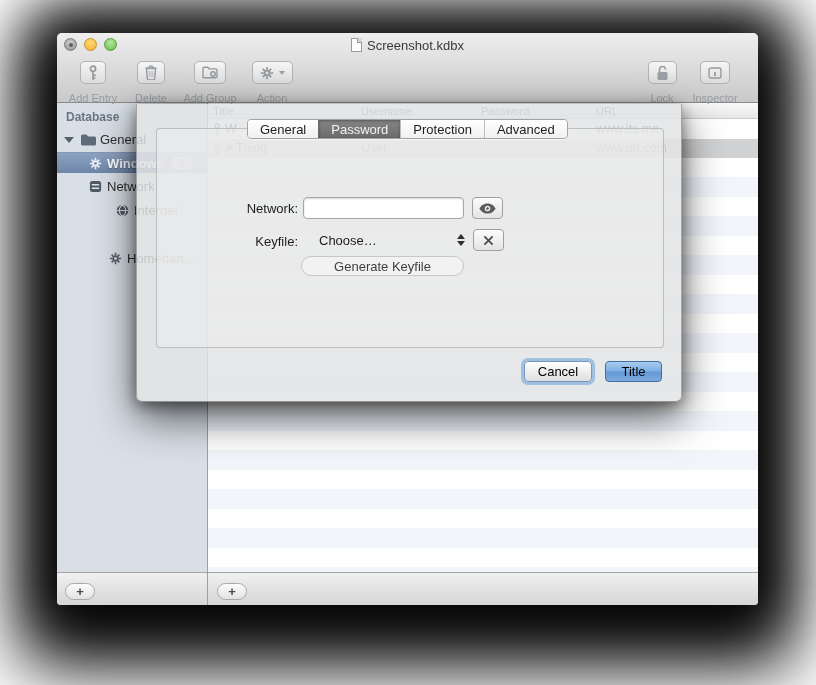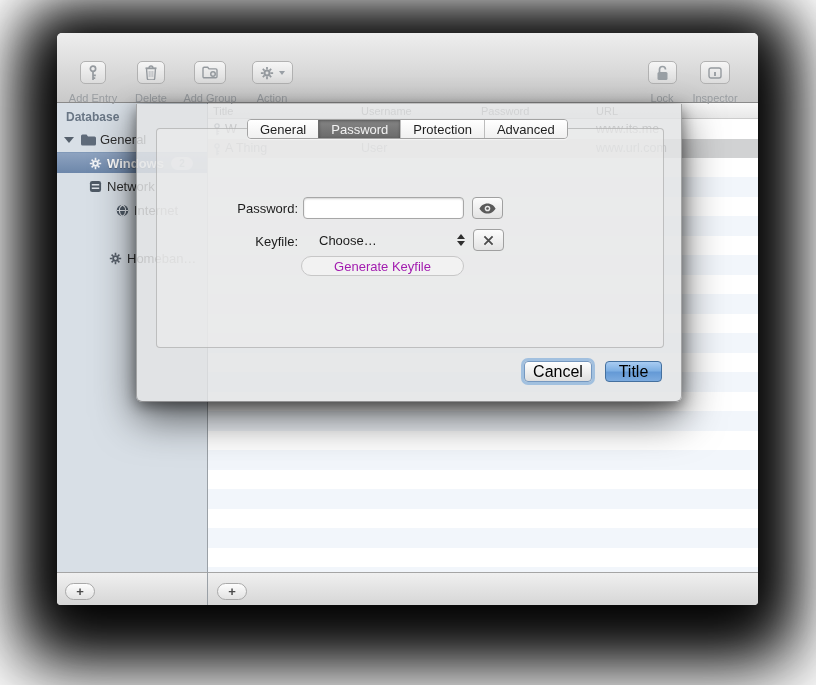--- a/index.html
+++ b/index.html
@@ -111,23 +111,23 @@
     border:1px solid #a0a0a0; background:linear-gradient(#fcfcfc,#e3e3e3);
     display:flex; align-items:center; justify-content:center; }
   .popup { position:absolute; left:182px; top:129px; font-size:13px; color:#1c1c1c; }
   .stepper { position:absolute; left:319px; top:127px; width:9px; height:18px;
     display:flex; flex-direction:column; align-items:center; justify-content:center; gap:2px; }
   .stp { width:0; height:0; border-left:4px solid transparent; border-right:4px solid transparent; }
   .stp.up { border-bottom:5px solid #2f2f2f; }
   .stp.dn { border-top:5px solid #2f2f2f; }
   .gen-btn { position:absolute; left:164px; top:152px; width:163px; height:20px; border-radius:10px;
     border:1px solid #c7c7c7; background:rgba(247,247,247,.55);
-    font-size:13px; color:#a21caf; display:flex; align-items:center; justify-content:center; }
-
-  .dlg-btn { position:absolute; top:257px; height:21px; border-radius:4px; font-size:16px;
+    font-size:13px; color:#404040; display:flex; align-items:center; justify-content:center; }
+
+  .dlg-btn { position:absolute; top:257px; height:21px; border-radius:4px; font-size:13px;
     display:flex; align-items:center; justify-content:center; color:#000; }
   .cancel { left:387px; width:68px; background:linear-gradient(#ffffff,#dfdfdf);
     border:1px solid #7598c0; box-shadow:0 0 0 3px rgba(125,170,218,.65); }
   .save { left:468px; width:57px; background:linear-gradient(#a9ccf2 0%, #7fb0e3 45%, #659ad6 55%, #7cabdf 100%);
     border:1px solid #44709f; }
 
   svg { display:block; }
 </style>
 </head>
 <body>
@@ -244,21 +244,21 @@
   <div class="sheet">
     <div class="panel"></div>
 
     <div class="tabbar">
       <div class="tab">General</div>
       <div class="tab selected">Password</div>
       <div class="tab">Protection</div>
       <div class="tab">Advanced</div>
     </div>
 
-    <div class="form-label" style="left:60px; top:97px;">Password:</div>
+    <div class="form-label" style="left:60px; top:97px;">Network:</div>
     <input class="text-field" type="password" value="" style="">
     <div class="sq-btn" style="left:335px; top:93px;">
       <span>
         <svg width="17" height="11" viewBox="0 0 20 12">
               <path d="M10 0 C14.5 0 18 3 19.5 6 C18 9 14.5 12 10 12 C5.5 12 2 9 0.5 6 C2 3 5.5 0 10 0 Z" fill="#5a5a5a"></path>
               <circle cx="10" cy="6" r="3.3" fill="#e9e9e9"></circle>
               <circle cx="10" cy="6" r="1.6" fill="#5a5a5a"></circle>
             </svg>
       </span>
     </div>
@@ -277,20 +277,29 @@
       </span>
     </div>
 
     <div class="gen-btn">Generate Keyfile</div>
 
     <div class="dlg-btn cancel">Cancel</div>
     <div class="dlg-btn save">Title</div>
   </div>
 
   <div class="top-chrome">
+    <div class="titlebar">
+      <div class="traffic close"></div>
+      <div class="traffic min"></div>
+      <div class="traffic zoom"></div>
+      <div class="title-wrap">
+        <span class="doc-icon"></span>
+        <span class="win-title">Screenshot.kdbx</span>
+      </div>
+    </div>
 
     <div class="toolbar">
       <div class="tb-item" style="left:6px; width:60px;">
         <div class="tb-btn">
           <span>
             <svg width="10" height="16" viewBox="0 0 10 17">
                   <circle cx="5" cy="4" r="2.8" fill="none" stroke="#959a9f" stroke-width="1.8"></circle>
                   <path d="M5 6.8V16M5 11h3M5 14h2.4" stroke="#959a9f" stroke-width="1.8" fill="none"></path>
                 </svg>
           </span>

